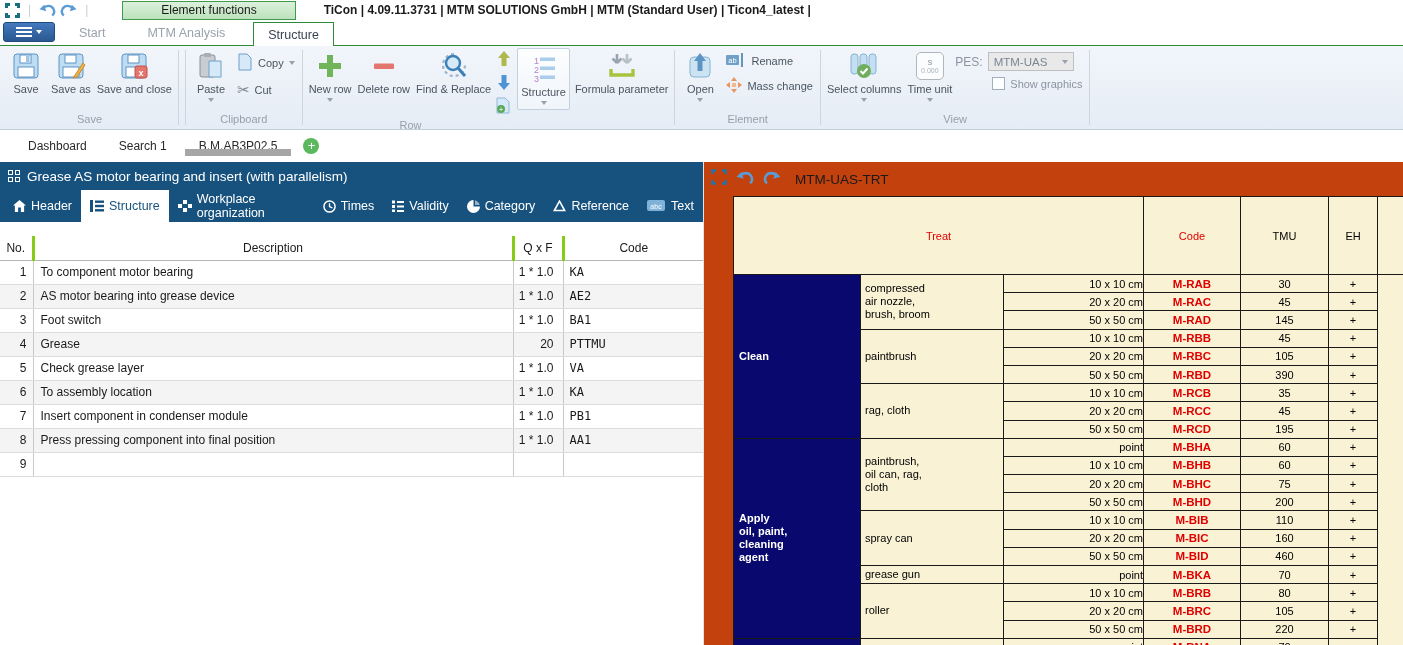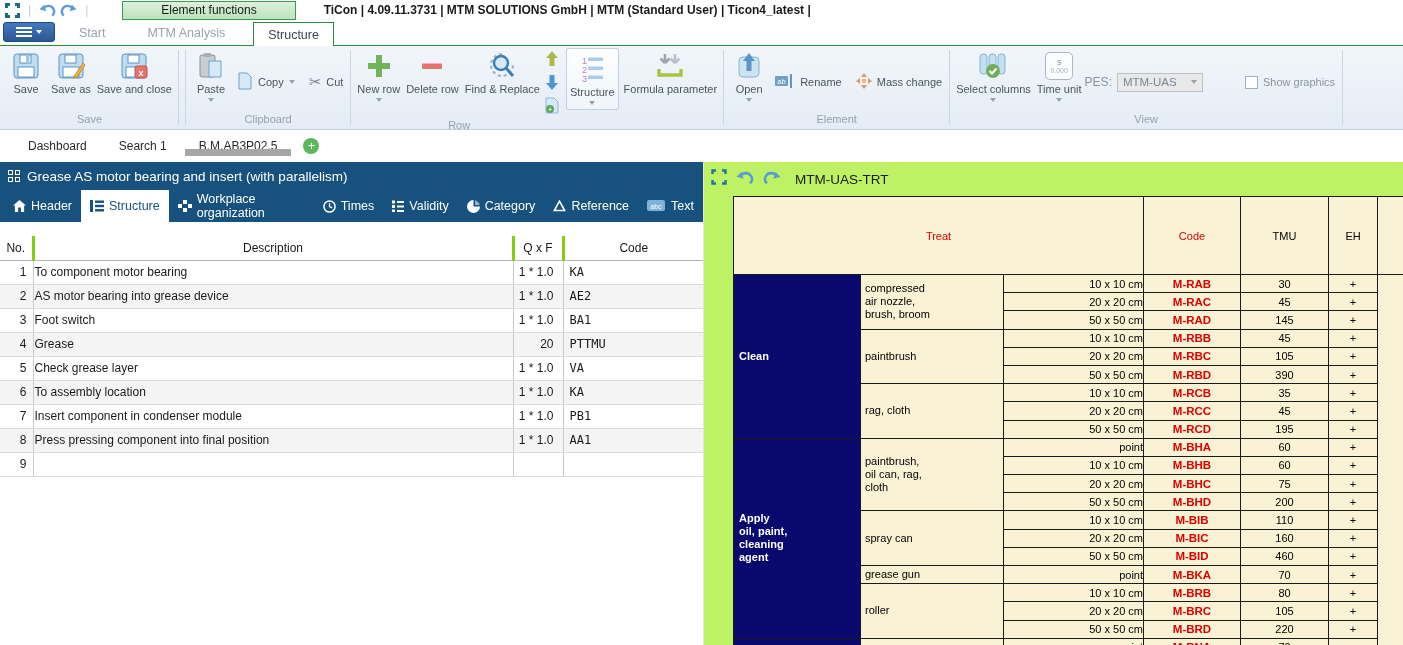--- a/index.html
+++ b/index.html
@@ -33,21 +33,21 @@
   .rgroup { display:flex; flex-direction:column; }
   .rgroup-btns { flex:1; display:flex; align-items:stretch; }
   .rgroup-lbl { height:17px; text-align:center; font-size:11px; color:#97A0AB; line-height:15px; }
   .rsep { width:1px; background:#CBD6E2; margin:4px 3px; }
   .rbtn { display:flex; flex-direction:column; align-items:center; padding:4px 3px 0 3px;
           font-size:11px; color:#4A5560; text-align:center; line-height:12px; min-width:44px; }
   .rbtn .ric { height:32px; display:flex; align-items:center; justify-content:center; }
   .rlbl { margin-top:1px; }
   .dd { width:0; height:0; border-left:3.5px solid transparent; border-right:3.5px solid transparent;
         border-top:4px solid #97A2AE; display:inline-block; margin-top:3px; }
-  .smallcol { display:flex; flex-direction:row; justify-content:flex-start; padding-top:6px; gap:6px; }
+  .smallcol { display:flex; flex-direction:column; justify-content:flex-start; padding-top:6px; gap:6px; }
   .sbtn { display:flex; align-items:center; gap:5px; font-size:11px; color:#4A5560; padding:1px 4px; }
   .ministack { display:flex; flex-direction:column; align-items:center; gap:3px; padding:5px 4px 0 2px; }
   .sel-box { border:1px solid #C2D0E0; background:linear-gradient(#FDFEFF,#F0F5FA); border-radius:2px; margin:2px 2px; display:flex; }
   .tu-icon { width:28px; height:28px; border:1.5px solid #AEB6BE; border-radius:5px; display:flex; flex-direction:column; align-items:center; justify-content:center; background:#FBFCFD; }
   .tu-s { font-size:9px; color:#8A949E; line-height:9px; }
   .tu-val { font-size:7px; color:#A8B2BC; line-height:8px; }
   .pes-row { display:flex; align-items:center; gap:5px; font-size:12px; color:#4A5560; }
   .pes-select { width:86px; height:19px; background:#E9E9E9; border:1px solid #BFBFBF; display:flex; align-items:center; justify-content:space-between; padding:0 5px; color:#7A8694; font-size:11.5px; }
   .chk { width:13px; height:13px; border:1px solid #9FB0C0; background:#FDFEFF; }
   .graylbl { color:#8A94A0; }
@@ -70,26 +70,26 @@
   .lp-tab svg { flex:none; }
   .lp-tab.active { background:#fff; color:#17527E; }
 
   table.lp-table { border-collapse:collapse; table-layout:fixed; width:703px; margin-top:14px; }
   .lp-table th { height:24px; font-size:12px; font-weight:400; color:#1a1a1a; border-bottom:1px solid #B5B5B5; border-right:3px solid #84cc16; background:#fff; }
   .lp-table th:last-child { border-right:none; }
   .lp-table td { height:24px; font-size:12px; color:#1a1a1a; border-bottom:1px solid #DCDCDC; border-right:1px solid #C9C9C9; overflow:hidden; white-space:nowrap; }
   .lp-table td:last-child { border-right:none; }
   .lp-table tr.alt td { background:#F4F4F4; }
   .td-no { text-align:right; padding-right:6px; font-size:11.5px; }
-  .td-desc { padding-left:1px; }
+  .td-desc { padding-left:7px; }
   .td-qxf { text-align:right; padding-right:9px; font-size:11.5px; }
   .td-code { padding-left:6px; font-family:"DejaVu Sans Mono", monospace; font-size:11px; }
 
   
-  .right-panel { flex:1; background:#bef264; border-left:1px solid #E4E4E4; }
+  .right-panel { flex:1; background:#c2410c; border-left:1px solid #E4E4E4; }
   .rp-toolbar { height:34px; display:flex; align-items:center; gap:9px; padding-left:7px; }
   .rp-title { font-size:13.5px; color:#1a1a1a; margin-left:5px; }
   .rp-wrap { margin-left:29px; width:670px; height:531px; overflow:hidden; }
   table.rp-table { border-collapse:collapse; table-layout:fixed; width:670px; }
   .rp-table th, .rp-table td { border:1px solid #1a1a1a; background:#F9F2D4; font-size:11px; padding:0; overflow:hidden; }
   .rp-table thead th { height:78px; text-align:center; font-weight:400; }
   .th-red { color:#E00000; font-weight:700; font-size:12px; }
   .rp-table td { height:18.2px; }
   td.cat { background:#08086E; color:#fff; font-weight:700; vertical-align:middle; padding-left:5px; white-space:pre-line; line-height:13px; font-size:11px; }
   td.tool { vertical-align:middle; padding-left:4px; white-space:pre-line; line-height:13px; }

